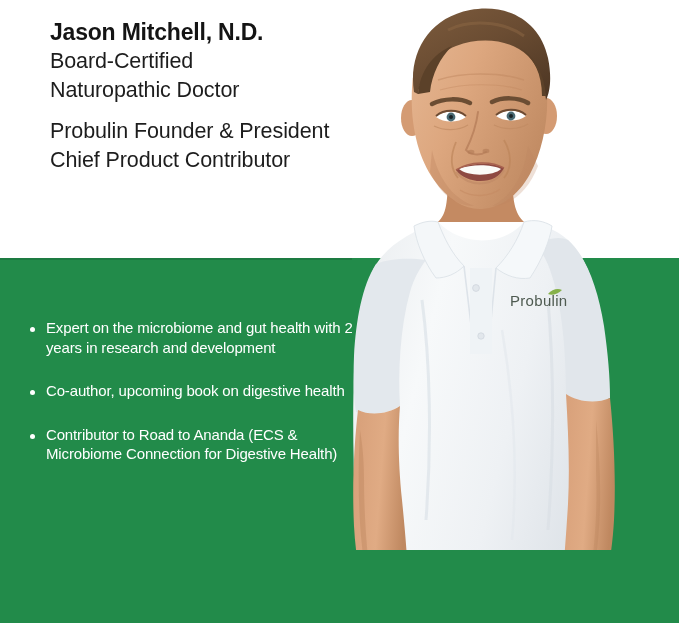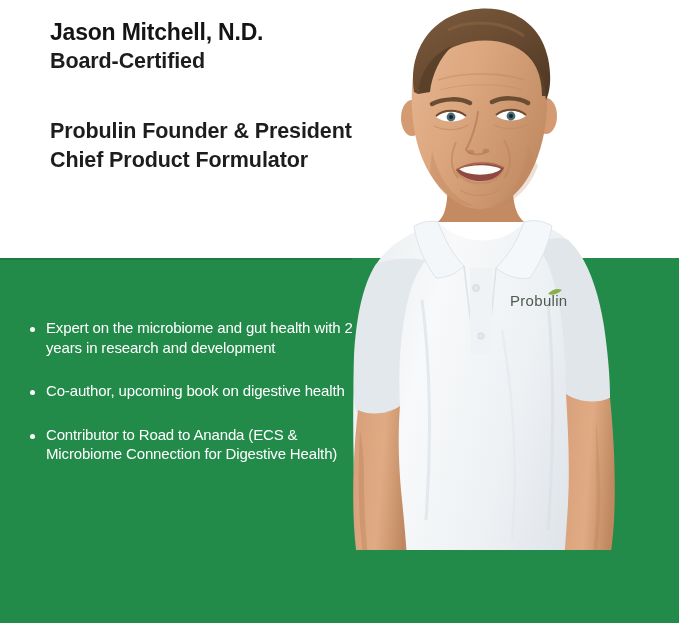--- a/index.html
+++ b/index.html
@@ -51,21 +51,21 @@
     font-size: 23px;
     font-weight: bold;
     color: #141414;
     letter-spacing: -0.2px;
     line-height: 1.26;
     margin: 0;
     white-space: nowrap;
   }
   .headline-line {
     font-size: 21.5px;
-    font-weight: bold;
+    font-weight: normal;
     color: #1d1d1d;
     letter-spacing: -0.1px;
     line-height: 1.33;
     margin: 0;
     white-space: nowrap;
   }
   #role-group {
     position: absolute;
     left: 50px;
     top: 117px;
@@ -118,24 +118,25 @@
 <body>
 
 <div id="card">
 
   <div id="green-panel"></div>
 
   <div id="header-block">
     <div id="headline-group">
       <p id="doctor-name">Jason Mitchell, N.D.</p>
       <p class="headline-line">Board-Certified</p>
+      <p class="headline-line">Naturopathic Doctor</p>
     </div>
     <div id="role-group">
       <p class="headline-line">Probulin Founder &amp; President</p>
-      <p class="headline-line">Chief Product Formulator</p>
+      <p class="headline-line">Chief Product Contributor</p>
     </div>
   </div>
 
   <ul id="bullet-list">
     <li class="bullet-item">
       <span class="bullet-dot"></span>
       <span>Expert on the microbiome and gut health with 25 years in research and development</span>
     </li>
     <li class="bullet-item">
       <span class="bullet-dot"></span>

